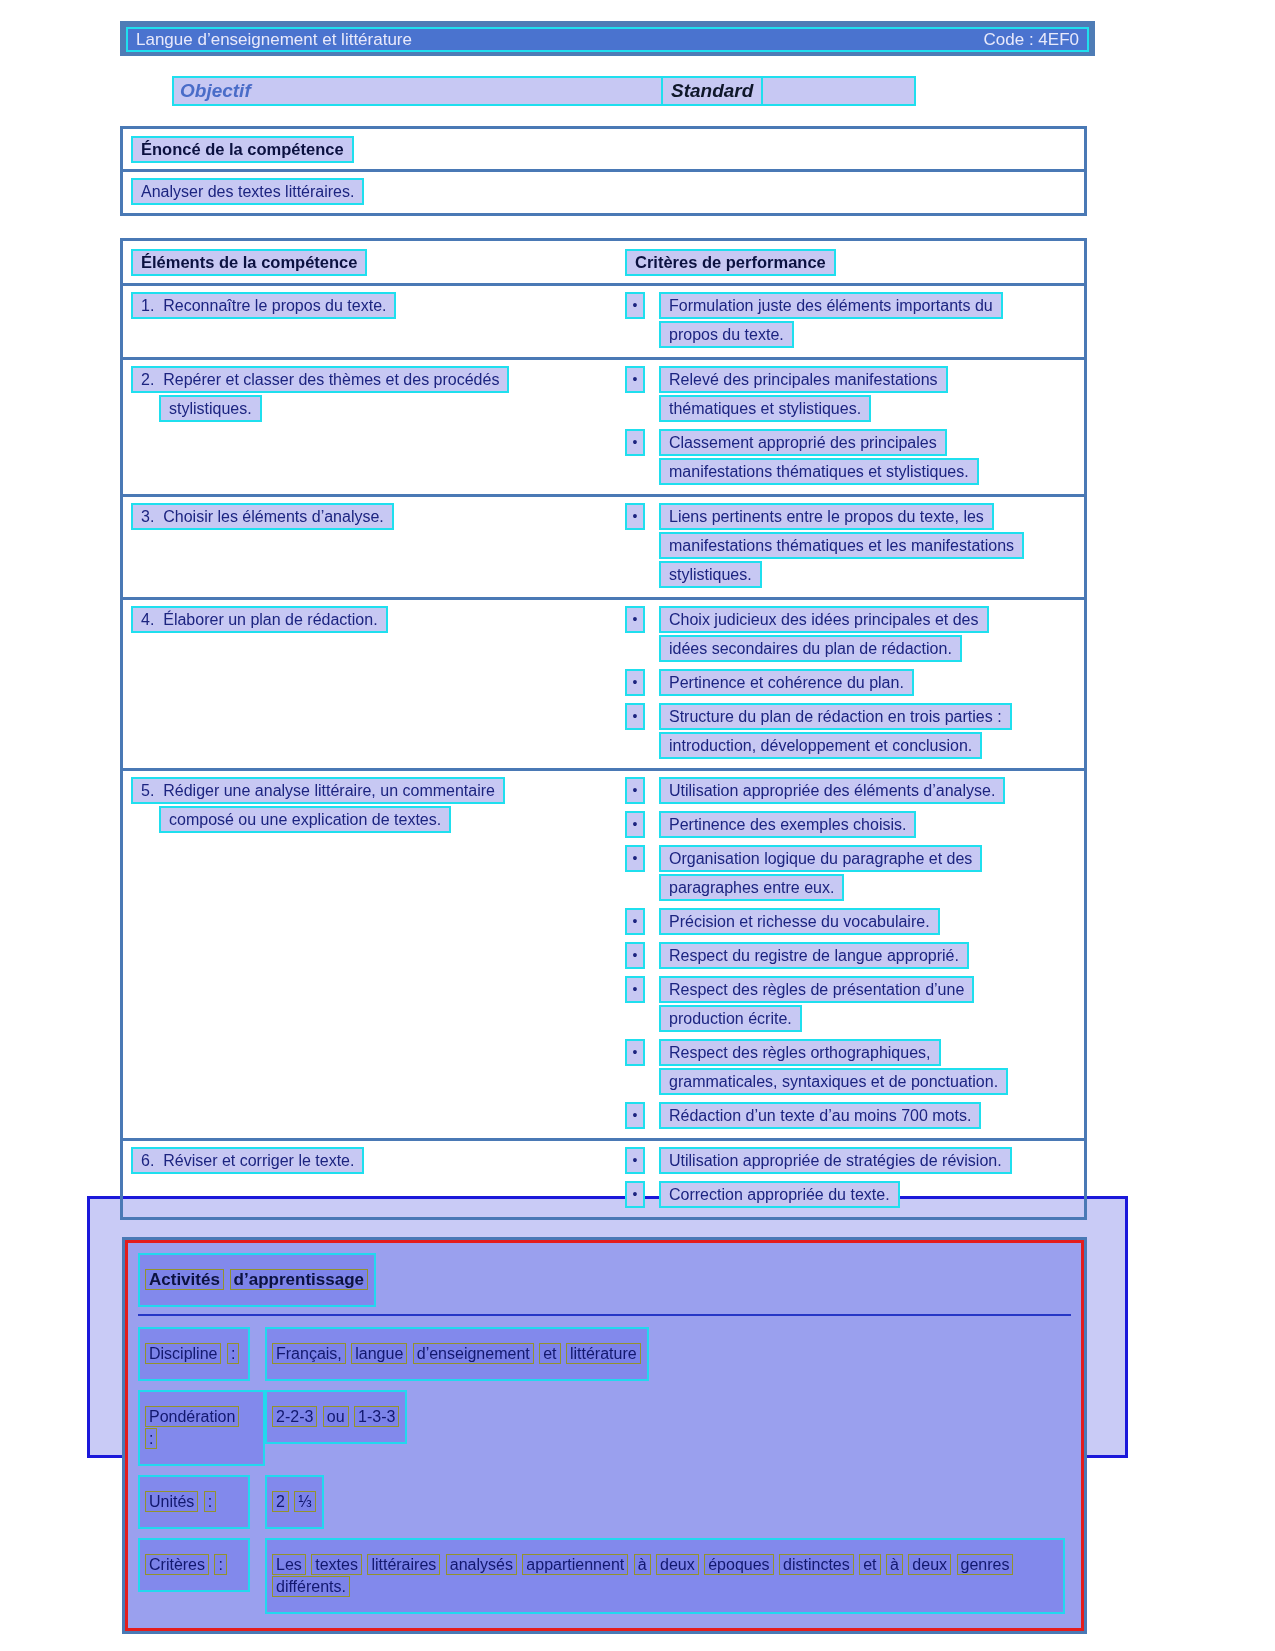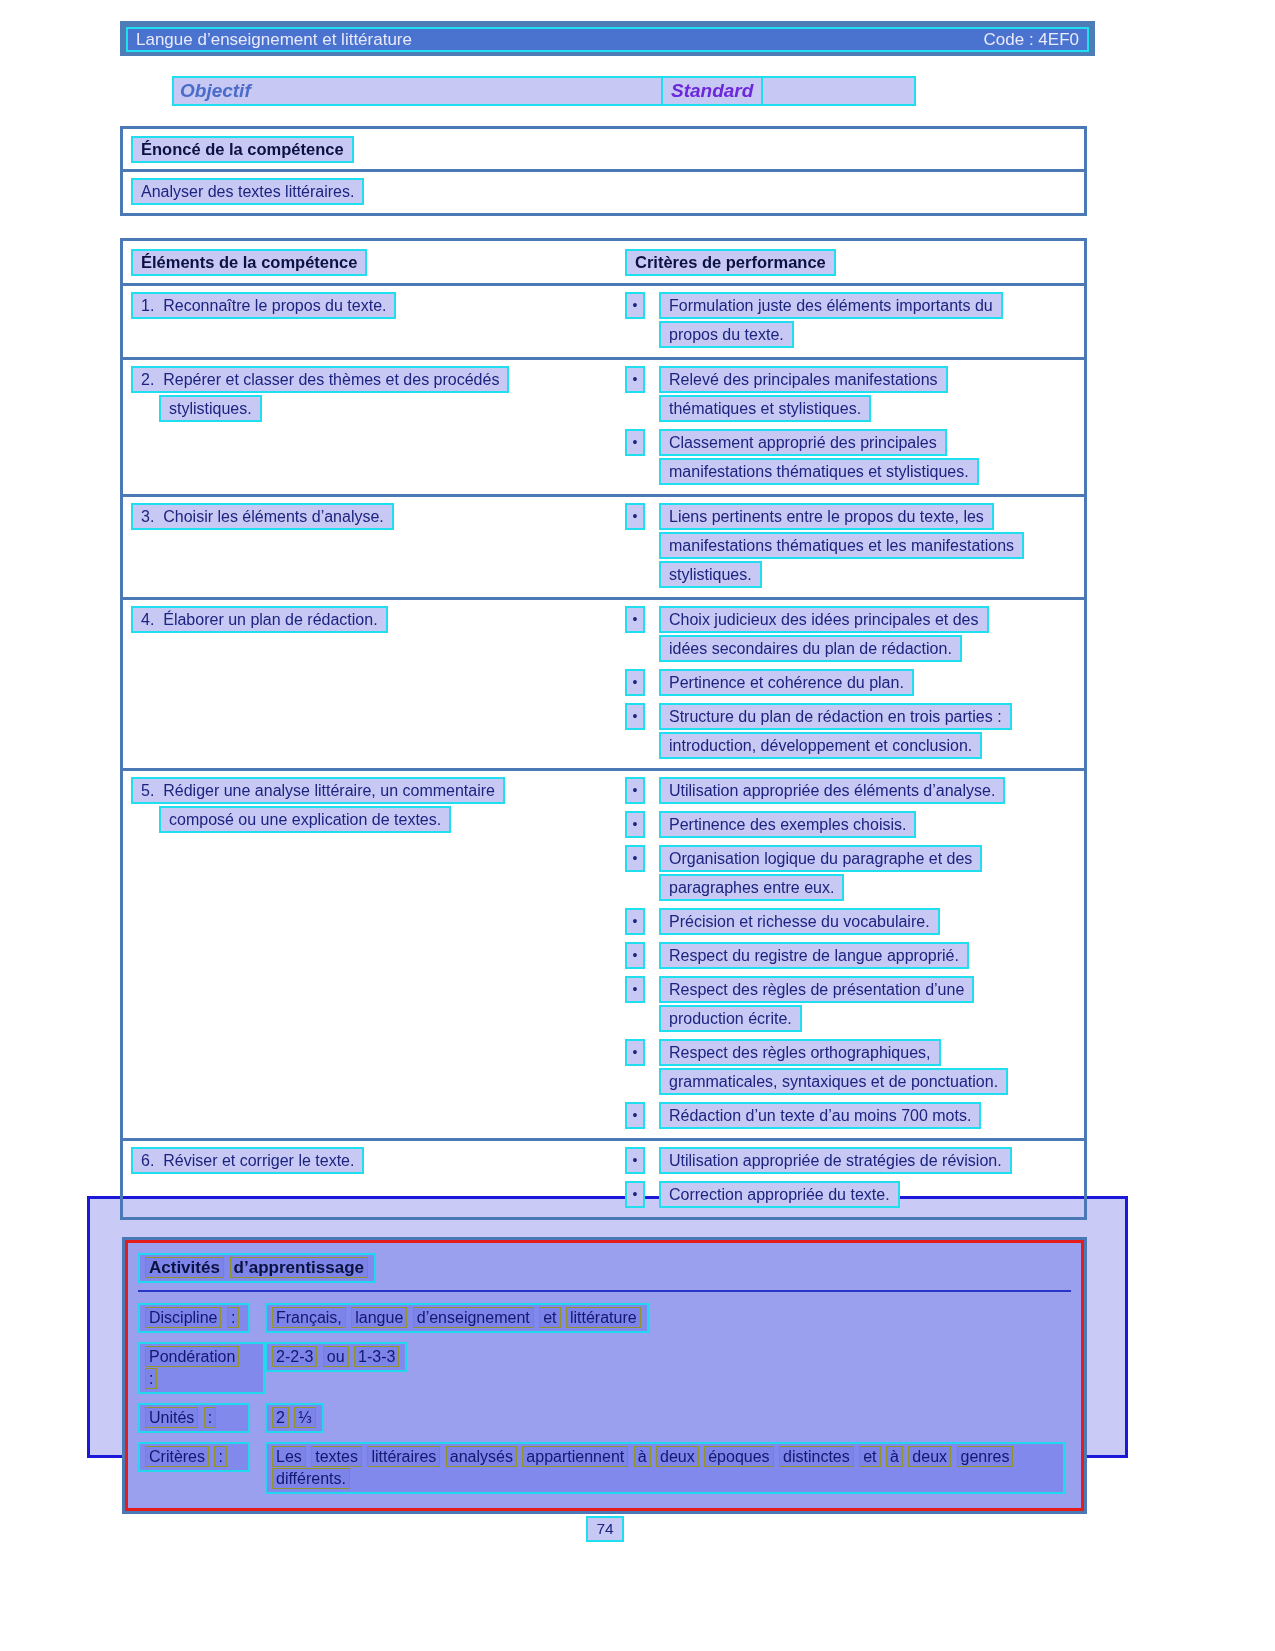--- a/index.html
+++ b/index.html
@@ -40,21 +40,21 @@
   .obj-wide {
     position:absolute; left:8px; top:0; width:744px;
     background:#c7c8f3; border:2px solid #1fdfee;
     font-style:italic; font-weight:bold; font-size:19px; line-height:22px;
     color:#4a6cc8; padding:2px 6px;margin-left:44px;
   }
   .std {
     position:absolute; left:487px; top:-2px;
     background:#c7c8f3; border:2px solid #1fdfee;
     font-style:italic; font-weight:bold; font-size:19px; line-height:22px;
-    color:#6d28d9; padding:2px 8px;
+    color:#0f172a; padding:2px 8px;
   }
 
   
   .box1 { margin-top:18px; width:967px; border:3px solid #4a79b5; background:#ffffff; }
   .box1-head { padding:7px 8px 6px; border-bottom:3px solid #4a79b5; }
   .box1-body { padding:6px 8px 8px; }
 
   
   .box2 { margin-top:22px; width:967px; border:3px solid #4a79b5; background:transparent; position:relative; z-index:1; }
   .row { display:flex; padding:6px 8px 7px; border-top:3px solid #4a79b5; }
@@ -74,21 +74,21 @@
     position:relative; z-index:0;
     margin:-24px 0 0 -33px; width:1041px; height:262px;
     border:3px solid #1b18da; background:#c9cbf6;
   }
 
   
   .act { margin:38px 0 0 32px; width:965px; border:3px solid #4a79b5; }
   .act-inner { border:3px solid #e41c1c; background:#9aa0ee; padding:8px 10px 14px; }
   .act-title { padding:2px 0 7px; border-bottom:2px solid #2637c6; margin-bottom:11px; }
   .act-grid { display:grid; grid-template-columns:127px auto; row-gap:9px; align-items:start; }
-  .lbox { display:inline-block; background:#8289ec; border:2px solid #22d8ee; padding:2px 5px; }
+  .lbox { display:inline-block; background:#8289ec; border:2px solid #22d8ee; padding:14px 5px; }
   .act-title .lbox { font-weight:bold; font-size:17px; color:#0c1240; }
   .f-label .lbox { min-width:112px; }
   .f-value .lbox { max-width:800px; }
   .w {
     display:inline-block; background:#7c83e9; border:1px solid #93932c;
     color:#12186e; font-size:16px; line-height:19px; padding:0 3px; margin:0 1px 1px 0;
   }
   .act-title .w { font-size:17px; font-weight:bold; color:#0c1240; }
 
   

